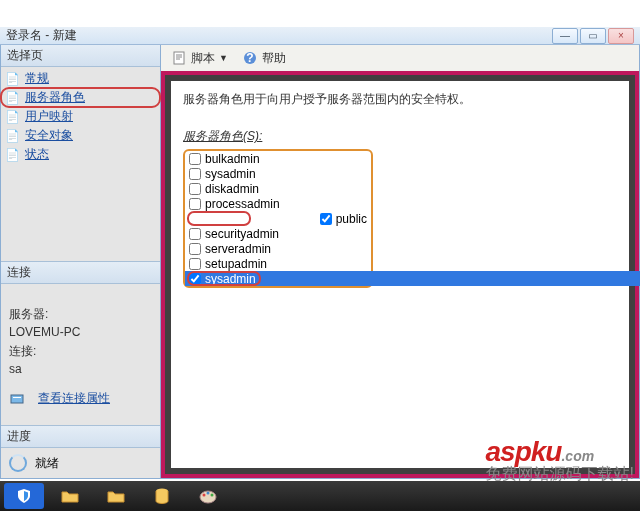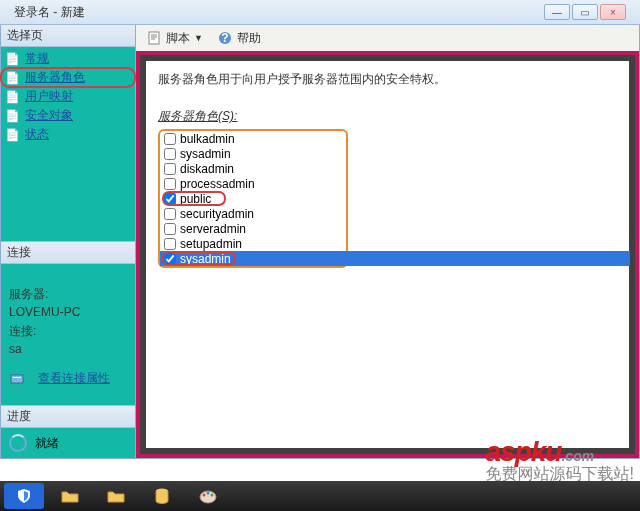--- a/index.html
+++ b/index.html
@@ -1,26 +1,26 @@
 <!DOCTYPE html>
 <html><head>
 <meta charset="utf-8">
 <style>
 * { box-sizing: border-box; margin: 0; padding: 0; font-family: "Microsoft YaHei", "SimSun", Arial, sans-serif; font-size: 12px; }
 body { width: 640px; height: 511px; background: #fff; overflow: hidden; position: relative; }
 
-.titlebar { height: 25px; background: linear-gradient(#e8f0f8, #d4e4f4); border-bottom: 1px solid #9db9d8; display: flex; align-items: center; padding: 0 14px; }
+.titlebar { height: 18px; background: linear-gradient(#e8f0f8, #d4e4f4); border-bottom: 1px solid #9db9d8; display: flex; align-items: center; padding: 0 6px; margin-top: 27px; }
 .titlebar .title { flex: 1; color: #333; font-size: 12px; }
 .winbtns { display: flex; gap: 2px; }
 .winbtn { width: 26px; height: 16px; border: 1px solid #8caed3; background: linear-gradient(#f4f9ff,#d8e8f8); border-radius: 2px; display: flex; align-items: center; justify-content: center; font-size: 10px; color: #456; cursor: pointer; }
 .winbtn.close { background: linear-gradient(#f9e0e0,#f4c6c6); border-color: #d89898; color: #a44; }
 
 .main { display: flex; height: 434px; border: 1px solid #8caed3; border-top: none; }
 
-.leftpane { width: 135px; background: #14b8a6; border-right: 1px solid #8caed3; display: flex; flex-direction: column; }
+.leftpane { width: 160px; background: #e5e5e5; border-right: 1px solid #8caed3; display: flex; flex-direction: column; }
 .panehdr { background: linear-gradient(#e4edf6,#d2e0ef); border-bottom: 1px solid #a8c0d8; border-top: 1px solid #a8c0d8; padding: 2px 6px; font-size: 12px; color: #333; }
 .panehdr:first-child { border-top: none; }
 .navlist { padding: 2px 0; }
 .navitem { display: flex; align-items: center; padding: 1px 4px; cursor: pointer; gap: 4px; }
 .navitem .ico { width: 16px; height: 16px; display: inline-flex; align-items: center; justify-content: center; font-size: 12px; }
 .navitem.selected { outline: 2px solid #d04040; outline-offset: -1px; border-radius: 8px; }
 .navitem a { color: #1b4ea0; text-decoration: underline; font-size: 12px; }
 
 .connbox { padding: 18px 8px; font-size: 12px; color: #333; flex: 1; }
 .connbox .lbl { margin-top: 4px; }
@@ -38,21 +38,21 @@
 
 .content { flex: 1; margin: 4px; background: #fff; border: 6px solid #404040; padding: 10px 12px; }
 .desc { color: #333; margin-bottom: 20px; }
 .listlabel { color: #333; margin-bottom: 4px; text-decoration: underline; font-style: italic; }
 
 .rolewrap { border: 2px solid #e09030; border-radius: 6px; padding: 0; width: 190px; background: #fff; position: relative; }
 .rolelist { }
 .roleitem { display: flex; align-items: center; padding: 0 4px; height: 15px; font-family: "Courier New", monospace; font-size: 12px; }
 .roleitem.sel { background: #3078e0; color: #fff; width: 470px; }
 .roleitem input[type=checkbox] { margin-right: 4px; width: 12px; height: 12px; }
-.roleitem.hl-red { position: relative; }
+.roleitem.hl-red { position: relative; justify-content: flex-end; }
 .roleitem.hl-red::after { content: ""; position: absolute; left: 2px; right: 120px; top: 0; bottom: 0; border: 2px solid #d04040; border-radius: 7px; pointer-events: none; }
 .roleitem.hl-red2 { position: relative; }
 .roleitem.hl-red2::after { content: ""; position: absolute; left: 2px; width: 70px; top: 0; bottom: 0; border: 2px solid #d04040; border-radius: 7px; pointer-events: none; }
 
 .watermark { position: absolute; right: 6px; bottom: 26px; font-weight: bold; font-style: italic; }
 .watermark .aspku { color: #d02020; font-size: 28px; letter-spacing: -1px; }
 .watermark .dot { color: #888; font-size: 14px; }
 .watermark .sub { color: #888; font-size: 16px; display: block; text-align: right; margin-top: -4px; font-style: normal; font-weight: normal; }
 
 .taskbar { position: absolute; left: 0; right: 0; bottom: 0; height: 30px; background: linear-gradient(#3a3a3a,#1a1a1a); display: flex; align-items: center; padding: 0 4px; gap: 6px; }

